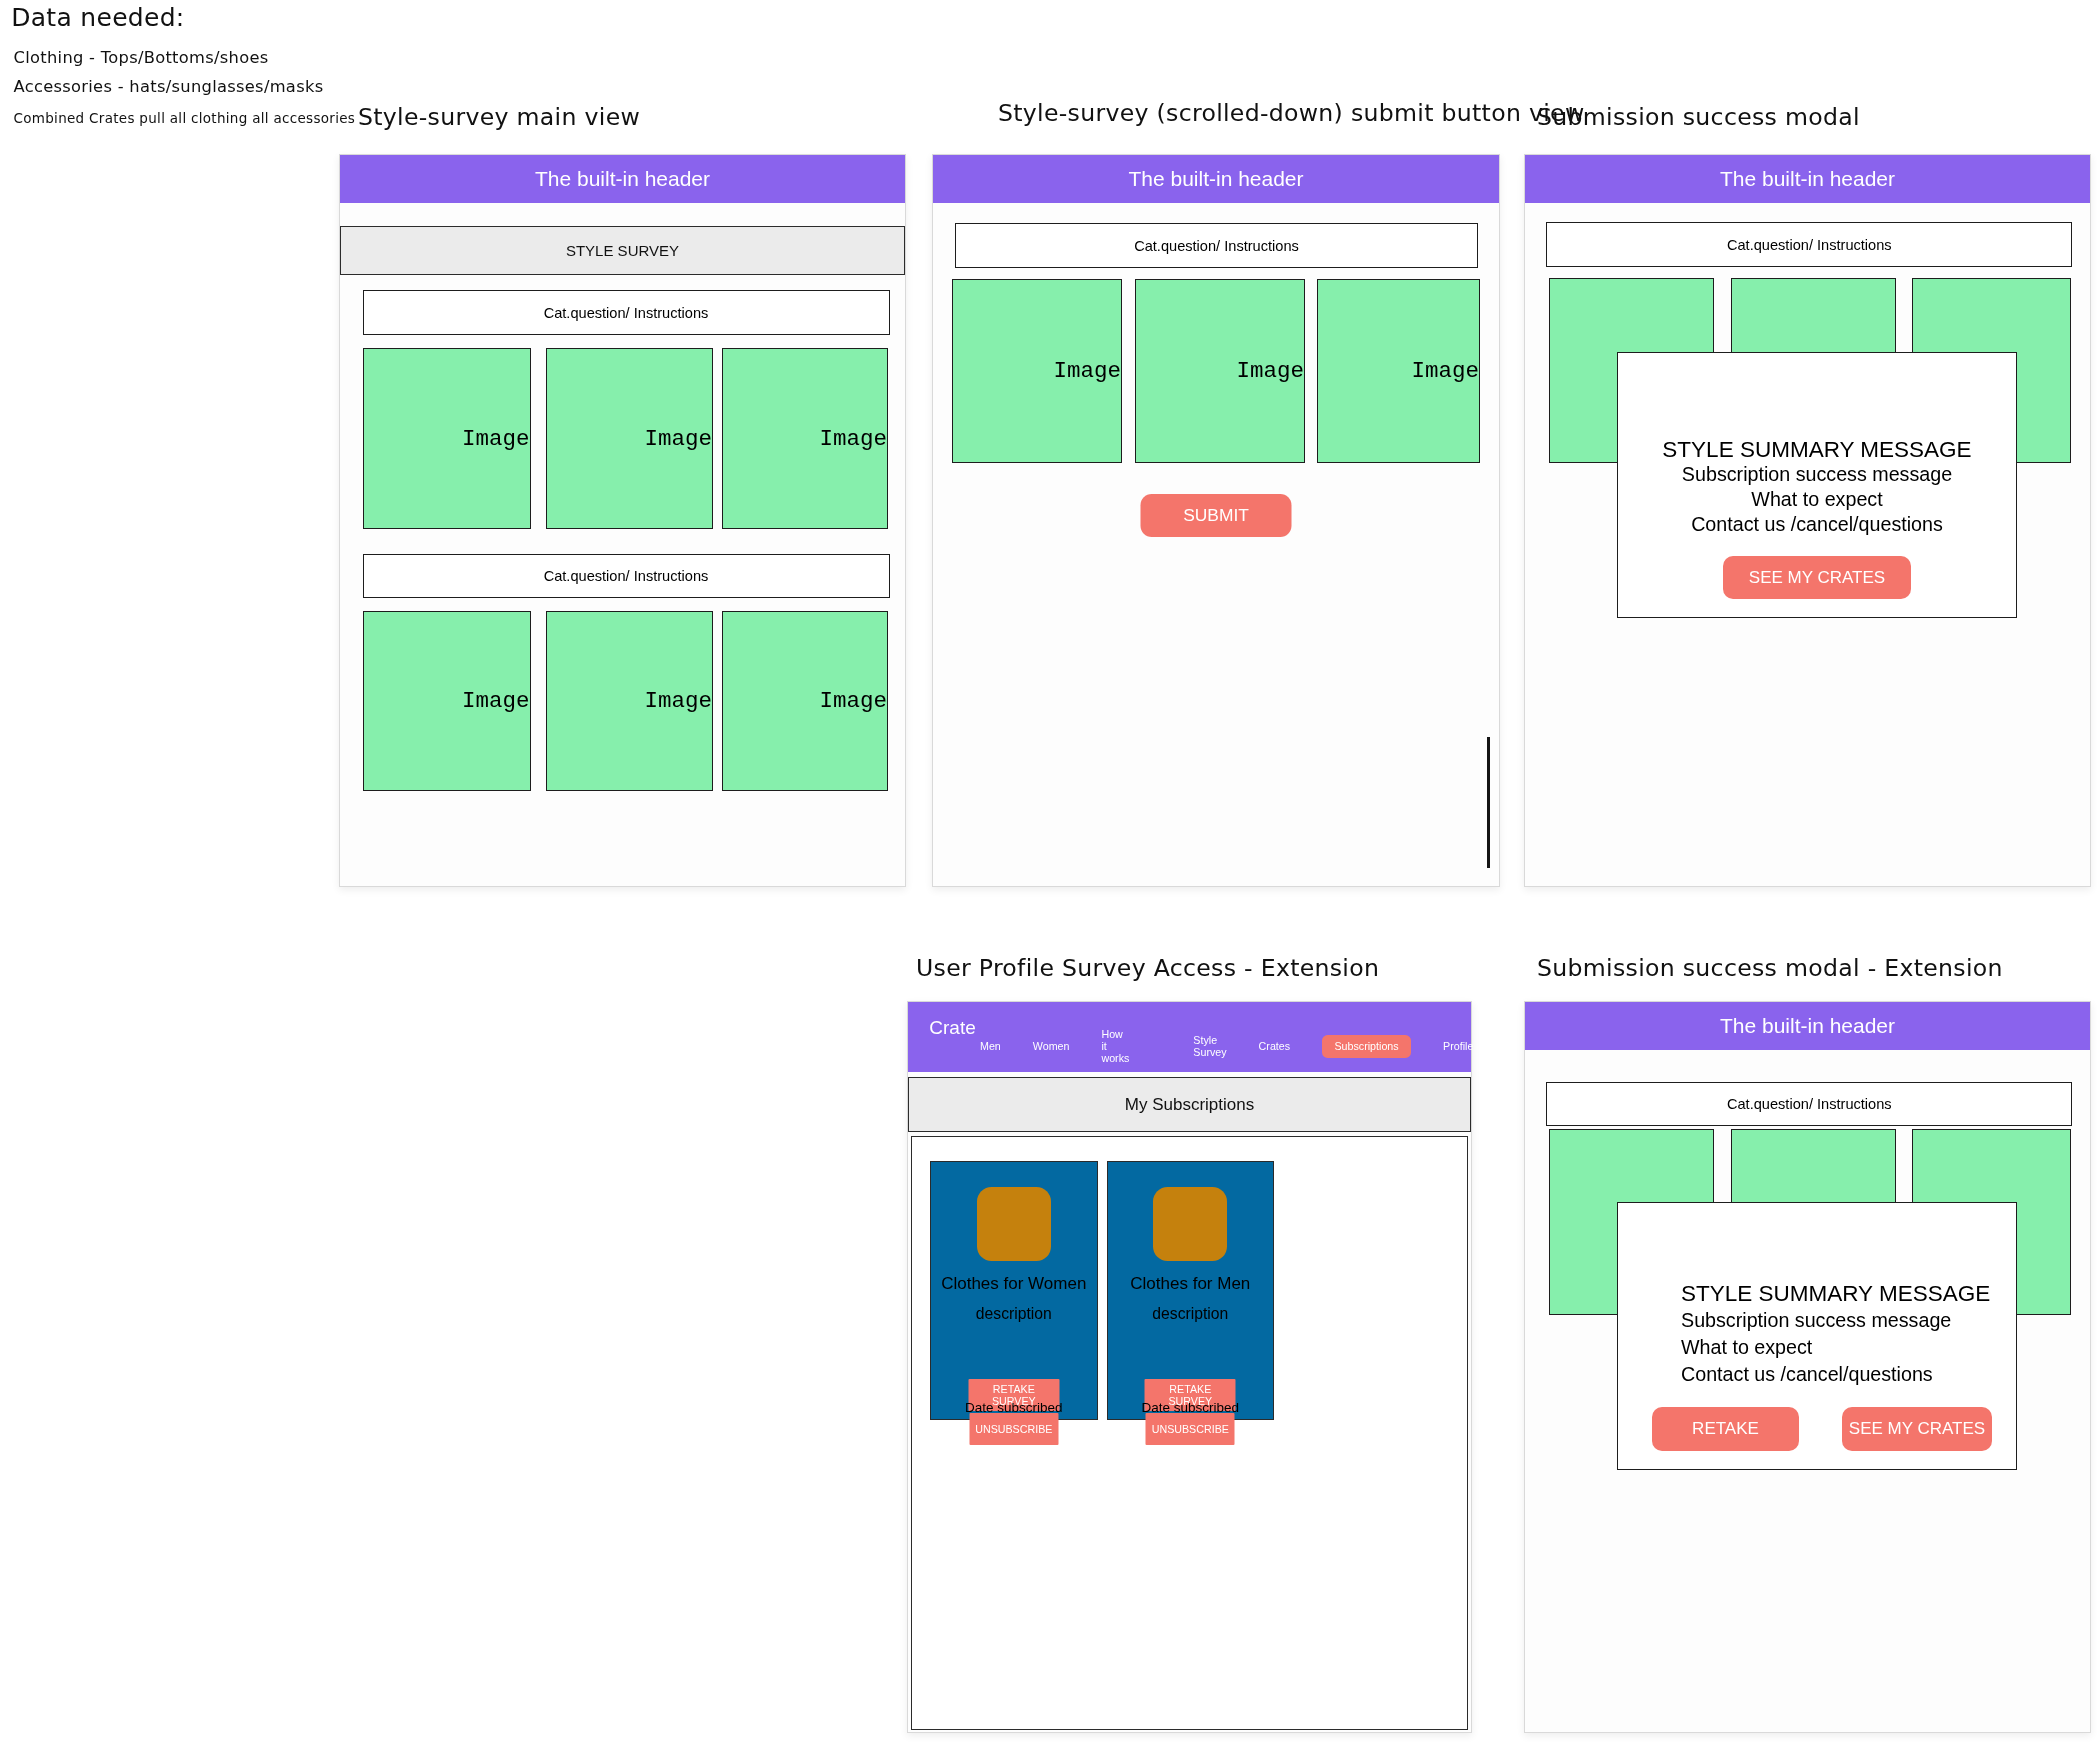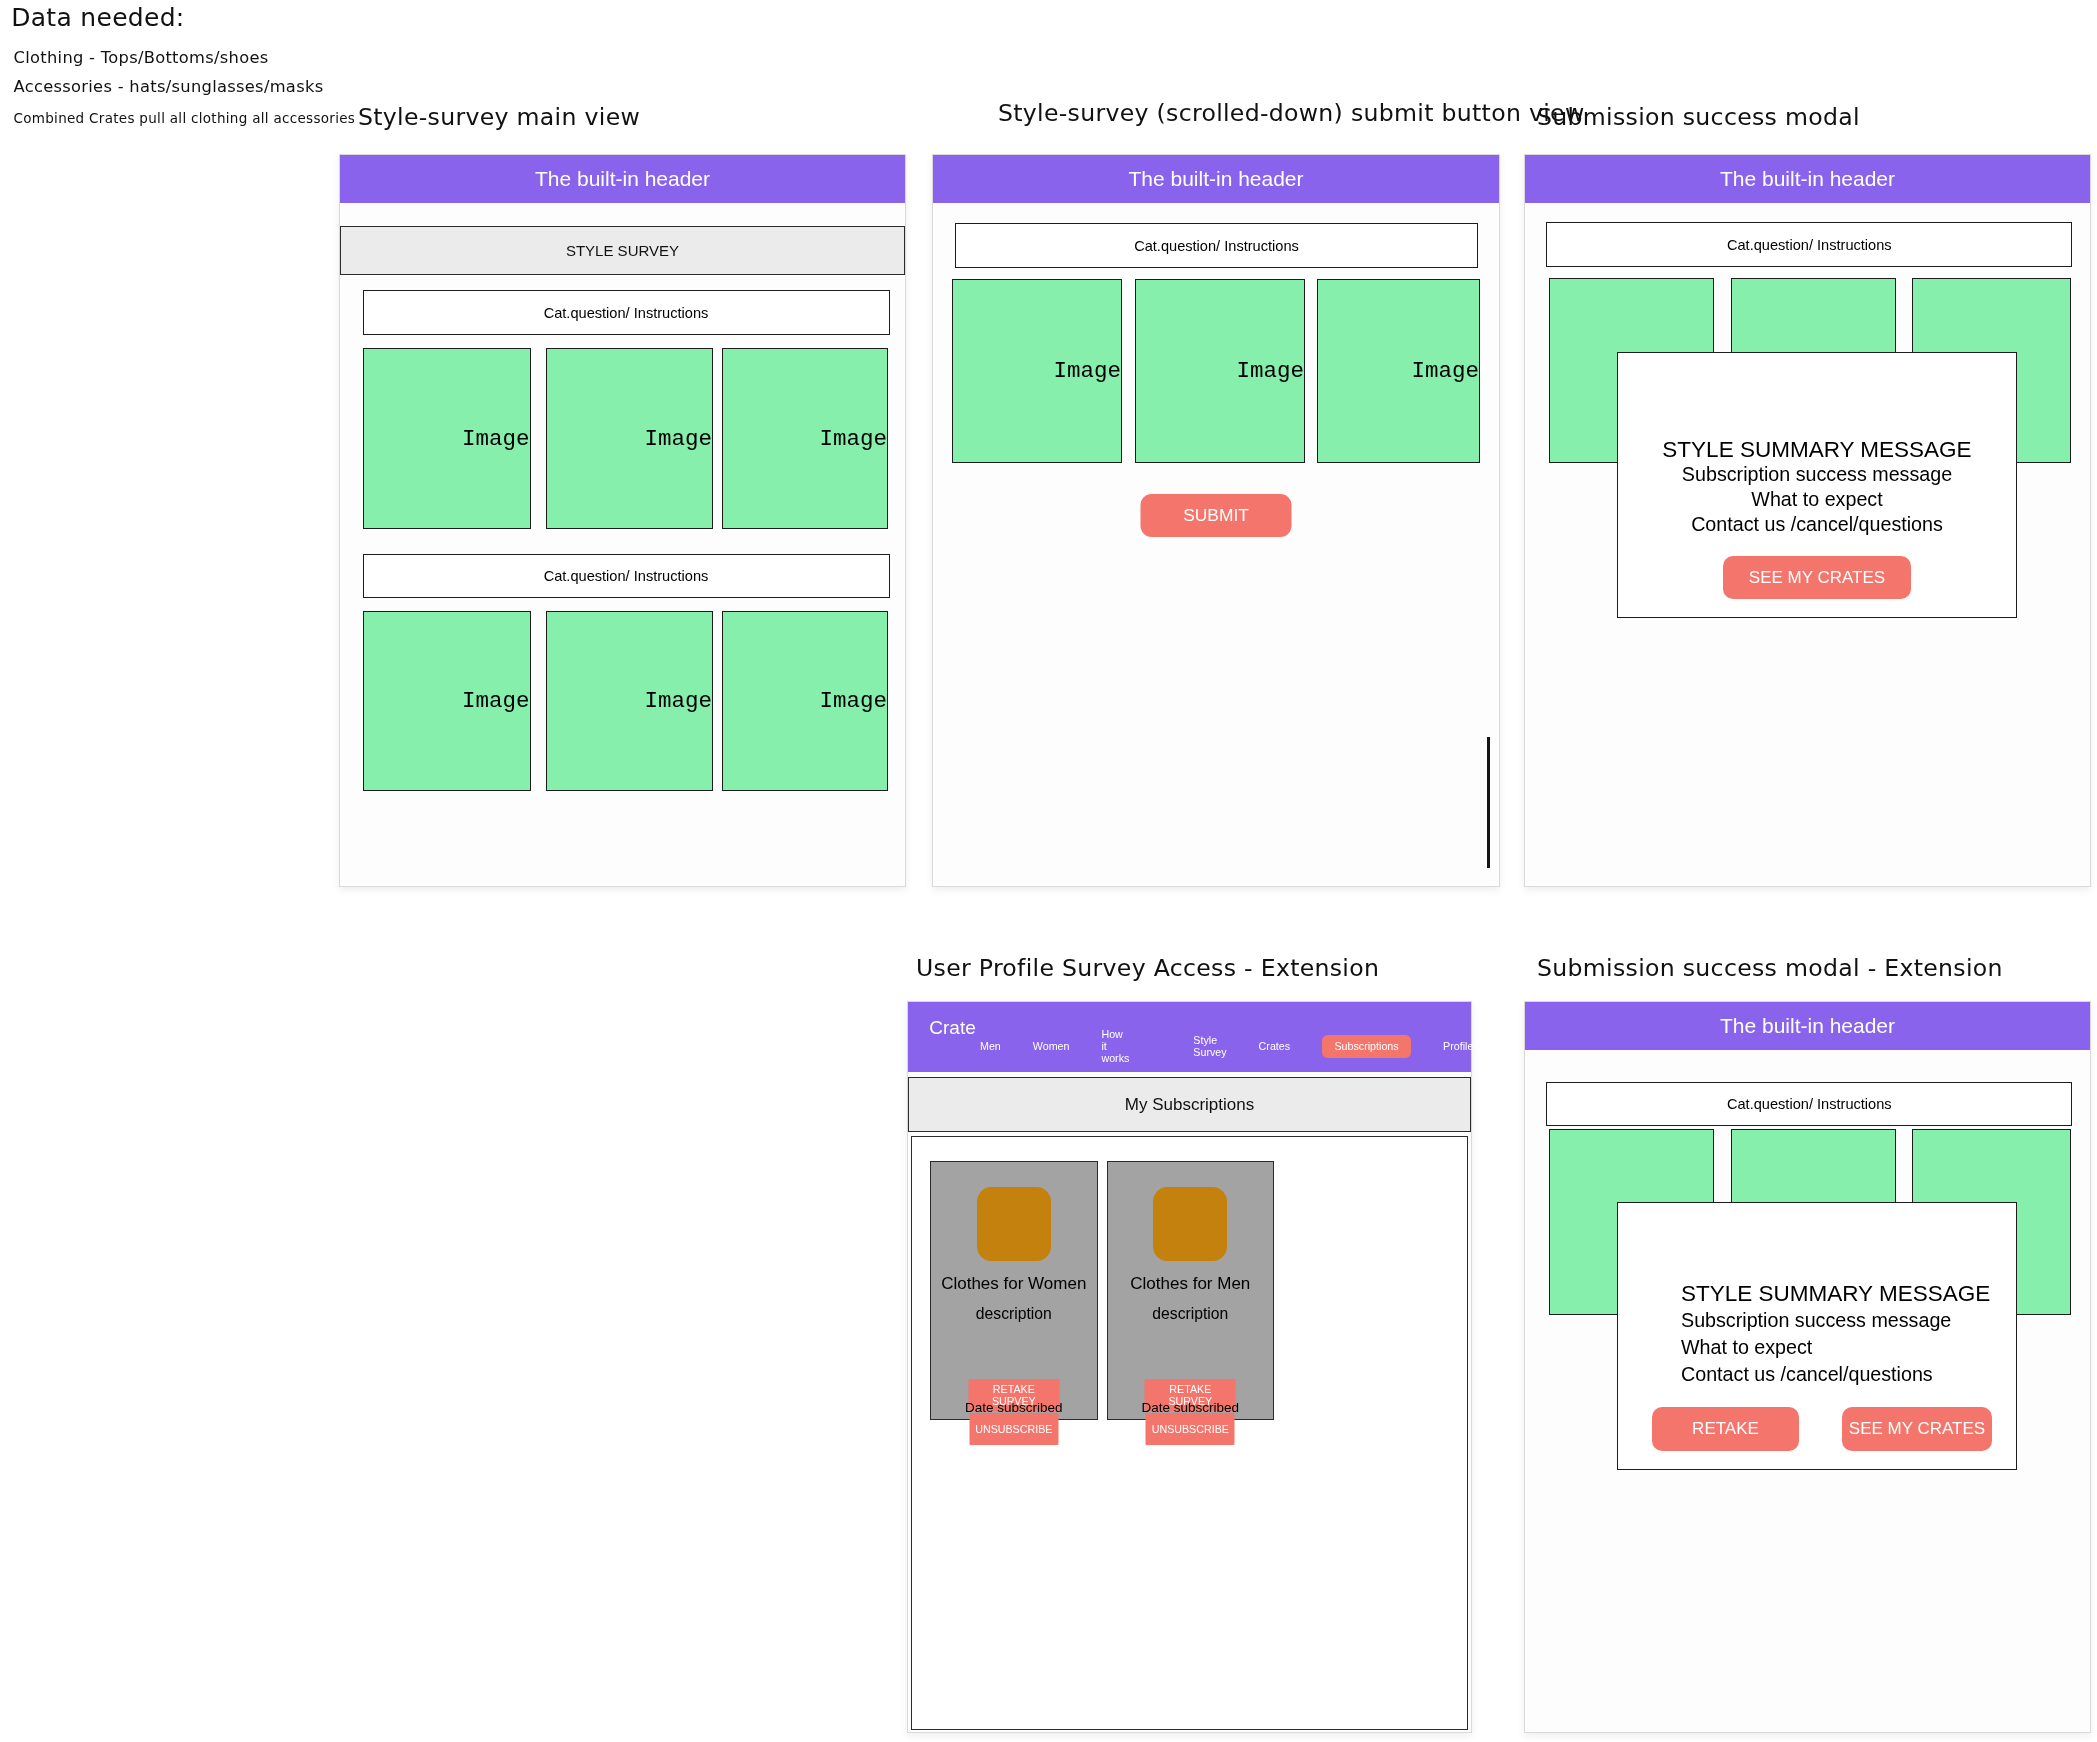--- a/index.html
+++ b/index.html
@@ -53,21 +53,21 @@
   .scrollbar{position:absolute;width:3.4px;background:#151515;}
   
   .crate-logo{position:absolute;left:21.3px;top:14.6px;font-size:19px;color:#fff;font-weight:500;}
   .crate-nav{
     position:absolute;left:0;right:0;bottom:7.9px;display:flex;align-items:center;
     padding:0 23.6px 0 72px;gap:32px;font-size:10.7px;color:#fff;
   }
   .crate-nav .sp{flex:1;}
   .navpill{background:var(--coral);padding:5.6px 12.4px;border-radius:5.6px;margin:-5.6px 0;}
   .panel{position:absolute;background:#fff;border:1.1px solid #2b2b2b;}
-  .card{position:absolute;background:#a3a3a3;border:1.7px solid #2b2b2b;text-align:center;}
+  .card{position:absolute;background:#0369a1;border:1.7px solid #2b2b2b;text-align:center;}
   .card .thumb{position:absolute;left:50%;transform:translateX(-50%);top:25px;width:74px;height:74px;border-radius:14.6px;background:var(--orange);}
   .card .cname{position:absolute;left:0;right:0;top:112px;font-size:17px;}
   .card .cdesc{position:absolute;left:0;right:0;top:143px;font-size:15.7px;}
   .card .pill{left:50%;transform:translateX(-50%);height:32px;border-radius:1px;font-size:10.7px;margin-top:47px;}
   .card .cdate{position:absolute;left:0;right:0;top:238px;font-size:13.5px;}
   .centerx{left:50%;transform:translateX(-50%);}
 </style>
 </head>
 <body>
 

